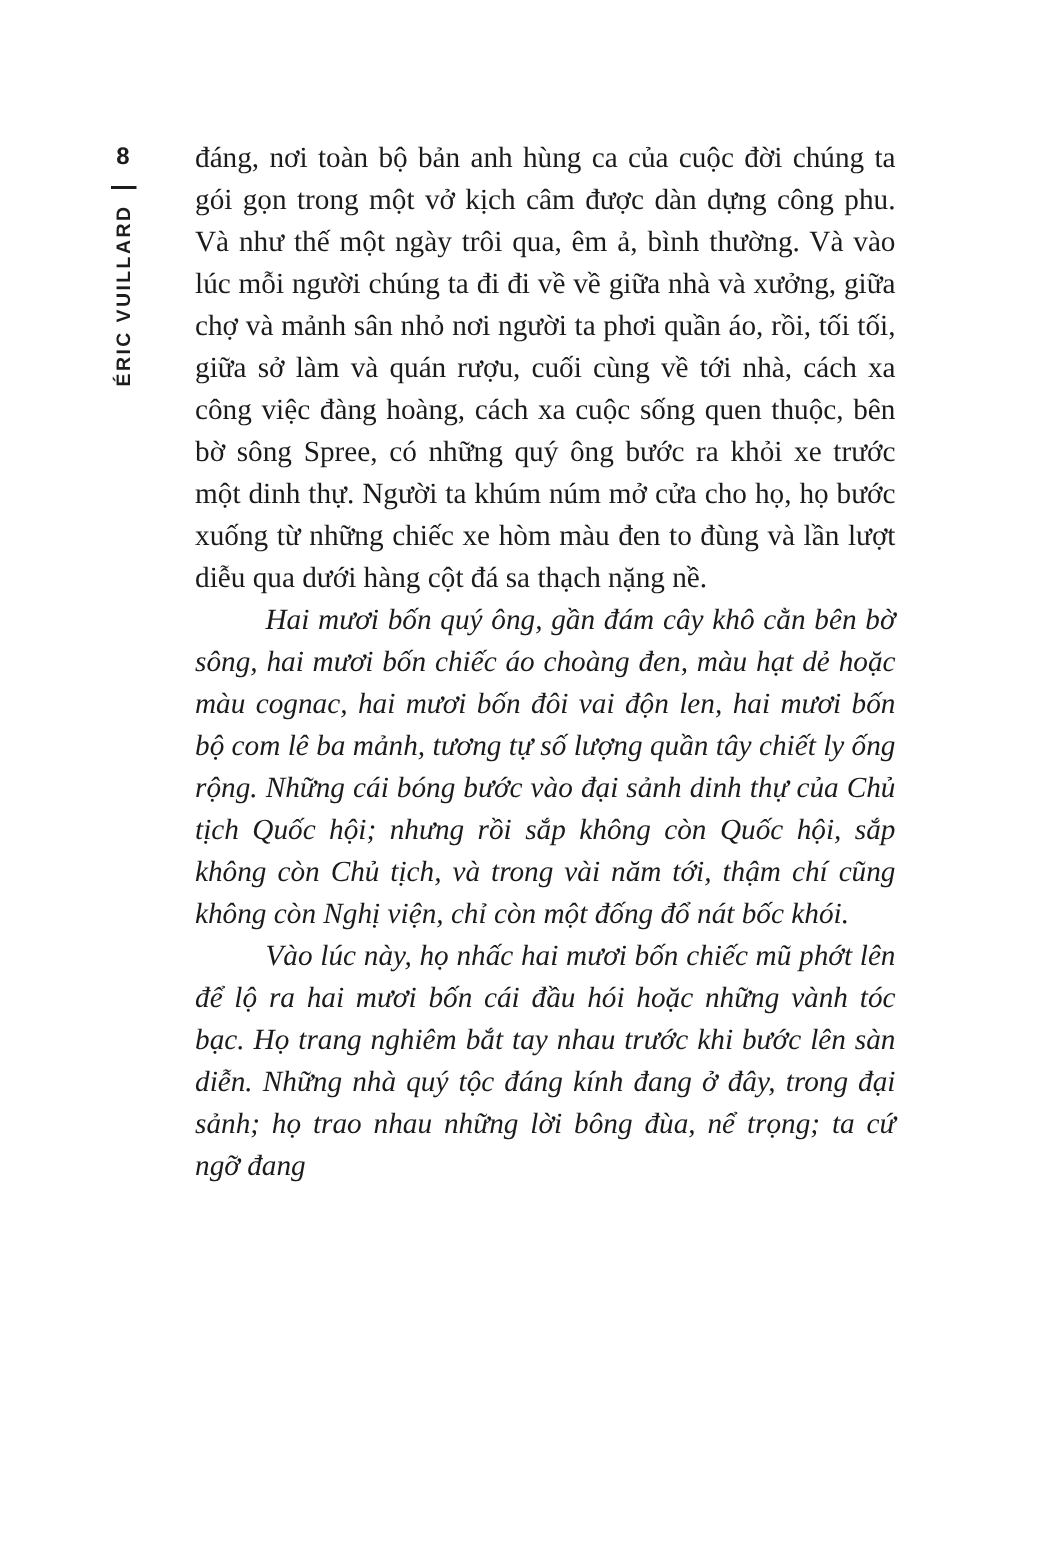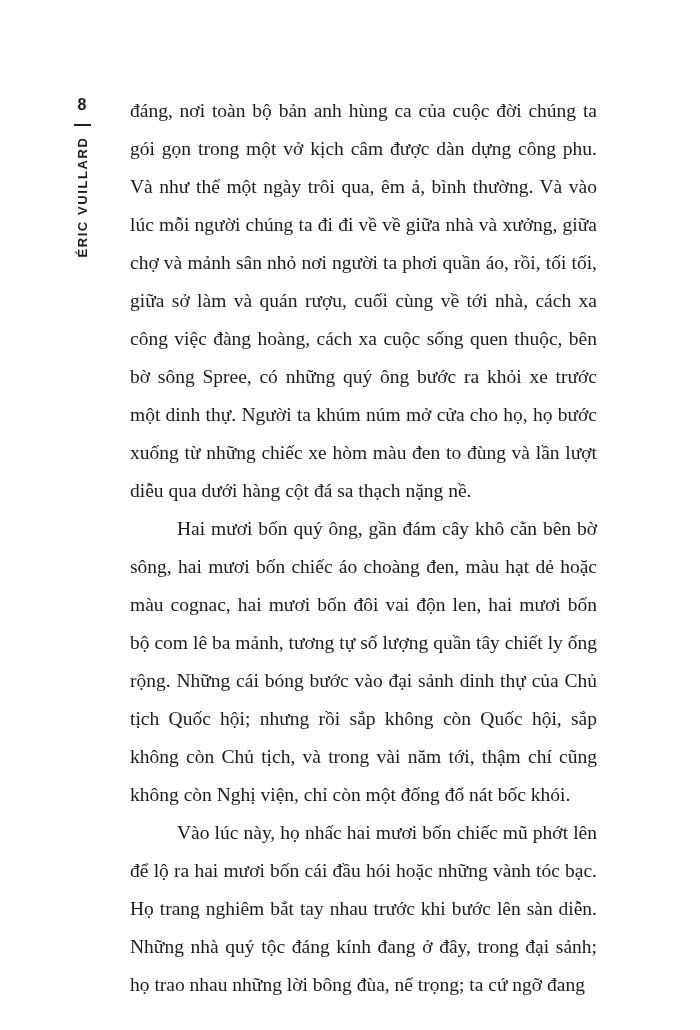--- a/index.html
+++ b/index.html
@@ -51,27 +51,27 @@
     font-size: 13px;
     letter-spacing: 1.6px;
     color: #1c1c1c;
   }
   .text-block {
     position: absolute;
     left: 130px;
     top: 92px;
     width: 467px;
     font-size: 19.5px;
-    line-height: 38px;
+    line-height: 28px;
     color: #1b1b1b;
     text-align: justify;
     text-justify: inter-word;
   }
   .text-block p { margin: 0; padding: 0; }
-  .text-block p.indented { text-indent: 47px; }
+  .text-block p.indented { text-indent: 47px; font-style: italic; }
 </style>
 </head>
 <body>
 
 <div class="page">
 
   <div class="margin-block">
     <div class="page-number">8</div>
     <div class="page-number-rule"></div>
   </div>

